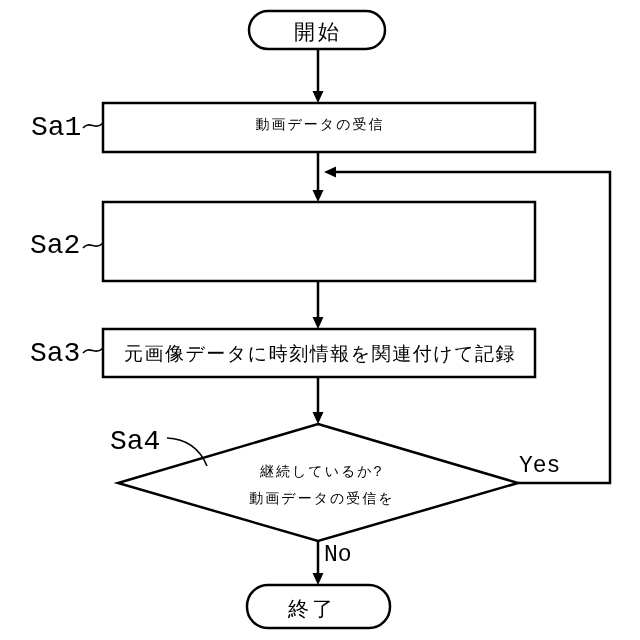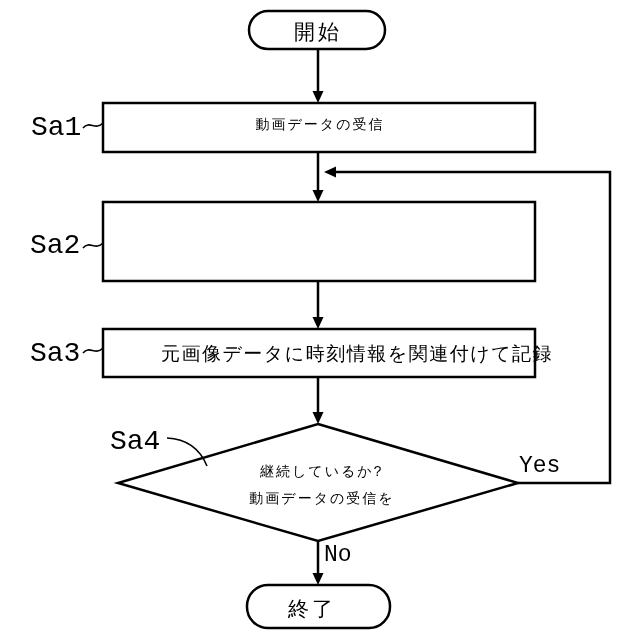--- a/index.html
+++ b/index.html
@@ -34,21 +34,20 @@
   }
   .jp {
     font-size: 14px;
     letter-spacing: 2px;
     font-weight: 500;
   }
   .jp-small {
     font-size: 19px;
     letter-spacing: 1.5px;
     font-weight: 500;
-    margin-left: 37px;
   }
   .terminal-label {
     font-size: 21px;
     letter-spacing: 3px;
     font-weight: 500;
   }
   .step-id {
     font-size: 28px;
     font-weight: 500;
     letter-spacing: 0px;

